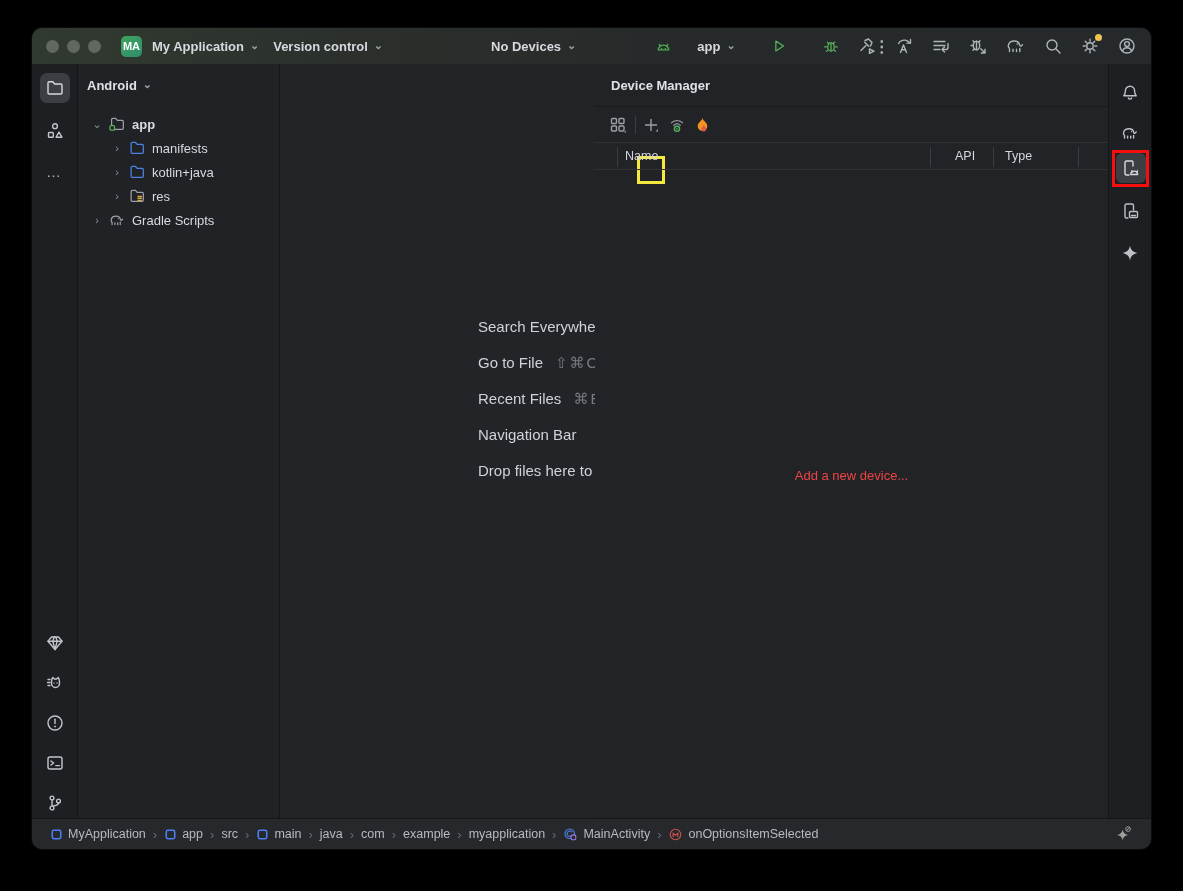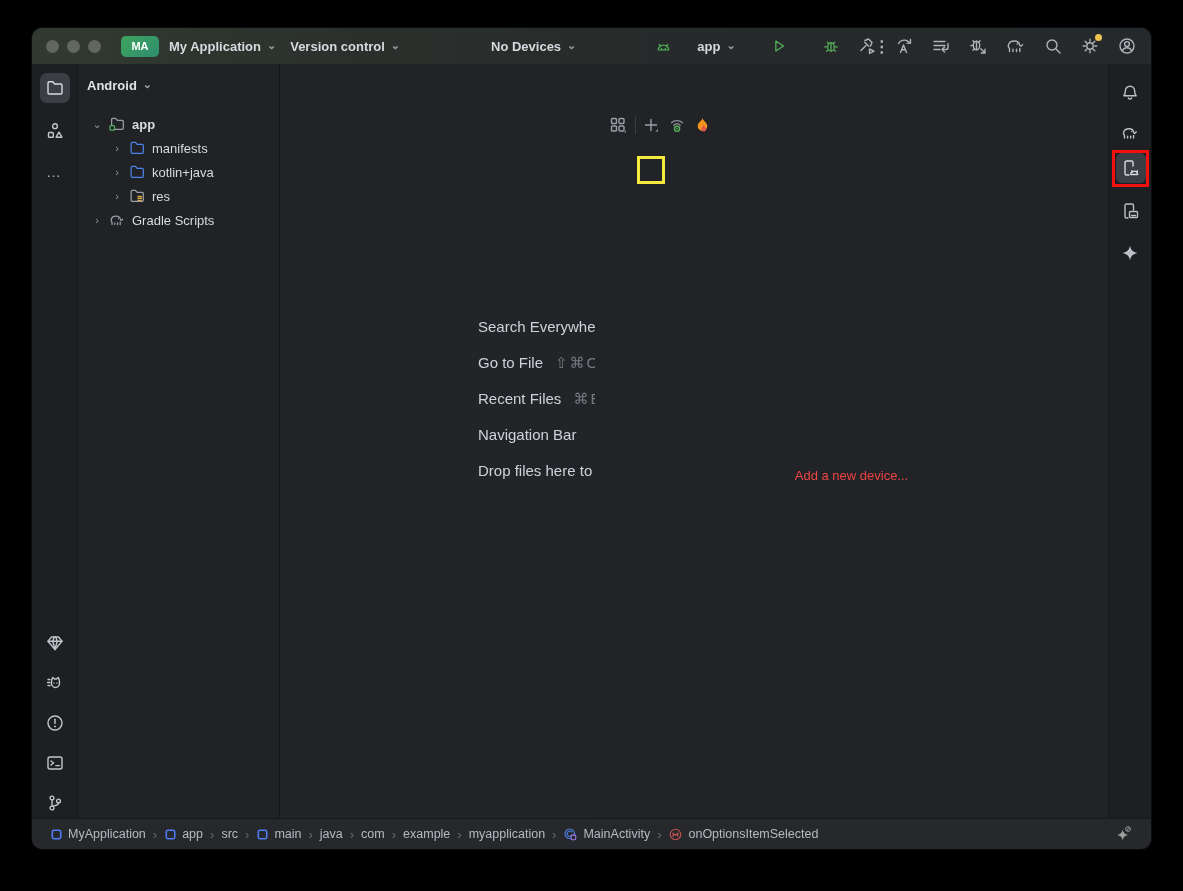--- a/index.html
+++ b/index.html
@@ -2,21 +2,21 @@
 <html><head>
 <meta charset="utf-8">
 <style>
   html,body{margin:0;padding:0;background:#000;width:1183px;height:891px;font-family:"Liberation Sans",sans-serif;-webkit-font-smoothing:antialiased;}
   *{box-sizing:border-box;}
   .window{position:absolute;left:32px;top:28px;width:1119px;height:821px;background:#202226;border-radius:10px;overflow:hidden;box-shadow:0 0 0 1px #0b0c0d;}
   
   .titlebar{position:absolute;left:0;top:0;width:100%;height:36px;background:linear-gradient(90deg,#313a30 0%,#2b302c 28%,#272a2a 55%,#26292b 100%);display:flex;align-items:center;color:#d6d9de;font-size:13px;}
   .lights{display:flex;gap:8px;margin-left:14px;}
   .light{width:13px;height:13px;border-radius:50%;background:#62675f;}
-  .proj-badge{width:38px;height:21px;border-radius:5px;background:linear-gradient(140deg,#3fa45d,#2e8d6e);color:#fff;font-weight:bold;font-size:11px;display:flex;align-items:center;justify-content:center;margin-left:20px;}
+  .proj-badge{width:21px;height:21px;border-radius:5px;background:linear-gradient(140deg,#3fa45d,#2e8d6e);color:#fff;font-weight:bold;font-size:11px;display:flex;align-items:center;justify-content:center;margin-left:20px;}
   .tb-item{display:flex;align-items:center;gap:6px;margin-left:10px;white-space:nowrap;font-weight:bold;}
   .chev{color:#9aa0a6;font-size:11px;transform:translateY(-1px);}
   .tb-center{position:absolute;left:451px;top:0;height:36px;display:flex;align-items:center;gap:24px;margin-left:8px;}
   .tb-right{position:absolute;right:14px;top:0;height:36px;display:flex;align-items:center;gap:17px;color:#aeb3b9;}
   .tb-right .icon{position:relative;display:flex;}
   .gear-dot{position:absolute;right:-2px;top:-2px;width:7px;height:7px;border-radius:50%;background:#eec24f;}
   svg.ic{display:block;}
   .stroke{fill:none;stroke:currentColor;stroke-width:1.4;stroke-linecap:round;stroke-linejoin:round;}
   .left-rail{position:absolute;left:0;top:36px;width:46px;height:754px;background:#1d1f22;border-right:1px solid #151617;color:#c2c6cb;}
   .rail-ic{position:absolute;left:50%;transform:translateX(-50%);display:flex;align-items:center;justify-content:center;width:30px;height:30px;border-radius:7px;}
@@ -302,20 +302,23 @@
 
   <div class="editor">
     <div class="sc-line" style="top:254px;"><span>Search Everywhere</span><span class="keys"></span></div>
     <div class="sc-line" style="top:290px;"><span>Go to File</span><span class="keys">⇧⌘O</span></div>
     <div class="sc-line" style="top:326px;"><span>Recent Files</span><span class="keys">⌘E</span></div>
     <div class="sc-line" style="top:362px;"><span>Navigation Bar</span><span class="keys"></span></div>
     <div class="sc-line" style="top:398px;"><span>Drop files here to open them</span></div>
   </div>
 
   <div class="dm">
+    <div class="dm-title-row">
+      <span class="dm-title">Device Manager</span>
+    </div>
     <div class="dm-toolbar">
       <span class="t-ic" style="left:13px;">
         <svg class="ic" width="20" height="20" viewBox="0 0 20 20">
             <g class="stroke">
               <rect x="3.5" y="3.5" width="5" height="5" rx="1"></rect>
               <rect x="11" y="3.5" width="5" height="5" rx="1"></rect>
               <rect x="3.5" y="11" width="5" height="5" rx="1"></rect>
               <rect x="11" y="11" width="5" height="5" rx="1"></rect>
             </g>
             <path d="M16 17.5h2v-2z" fill="currentColor"></path>
@@ -339,20 +342,29 @@
             <circle cx="10" cy="13.8" r="0.9" fill="#57b35c"></circle>
           </svg>
       </span>
       <span class="t-ic" style="left:97px;">
         <svg class="ic" width="20" height="20" viewBox="0 0 20 20">
             <path d="M10.5 2.5c.2 3.2-4.8 4.6-4.8 8.7a4.8 4.8 0 0 0 9.6 0c0-4.1-5-5.5-4.8-8.7Z" fill="#f0931f"></path>
             <path d="M11.8 9.5c.2 1.9-2.4 2.6-2.4 4.7a2.4 2.4 0 0 0 4.8 0c0-2.1-2.6-2.8-2.4-4.7Z" fill="#e2574c"></path>
           </svg>
       </span>
       <span class="yellow-box"></span>
+    </div>
+    <div class="dm-thead">
+      <span class="th-sep" style="left:22px;"></span>
+      <span class="th" style="left:30px;">Name</span>
+      <span class="th-sep" style="left:335px;"></span>
+      <span class="th" style="left:360px;">API</span>
+      <span class="th-sep" style="left:398px;"></span>
+      <span class="th" style="left:410px;">Type</span>
+      <span class="th-sep" style="left:483px;"></span>
     </div>
     <div class="dm-link">Add a new device...</div>
   </div>
 
   <div class="right-rail">
     <div class="rail-ic" style="top:14px;">
       <svg class="ic" width="20" height="20" viewBox="0 0 20 20">
           <g class="stroke">
             <path d="M10 3.2a4.6 4.6 0 0 1 4.6 4.6c0 3.1.8 4.2 1.6 4.9H3.8c.8-.7 1.6-1.8 1.6-4.9A4.6 4.6 0 0 1 10 3.2Z"></path>
             <path d="M8.4 15a1.7 1.7 0 0 0 3.2 0"></path>

